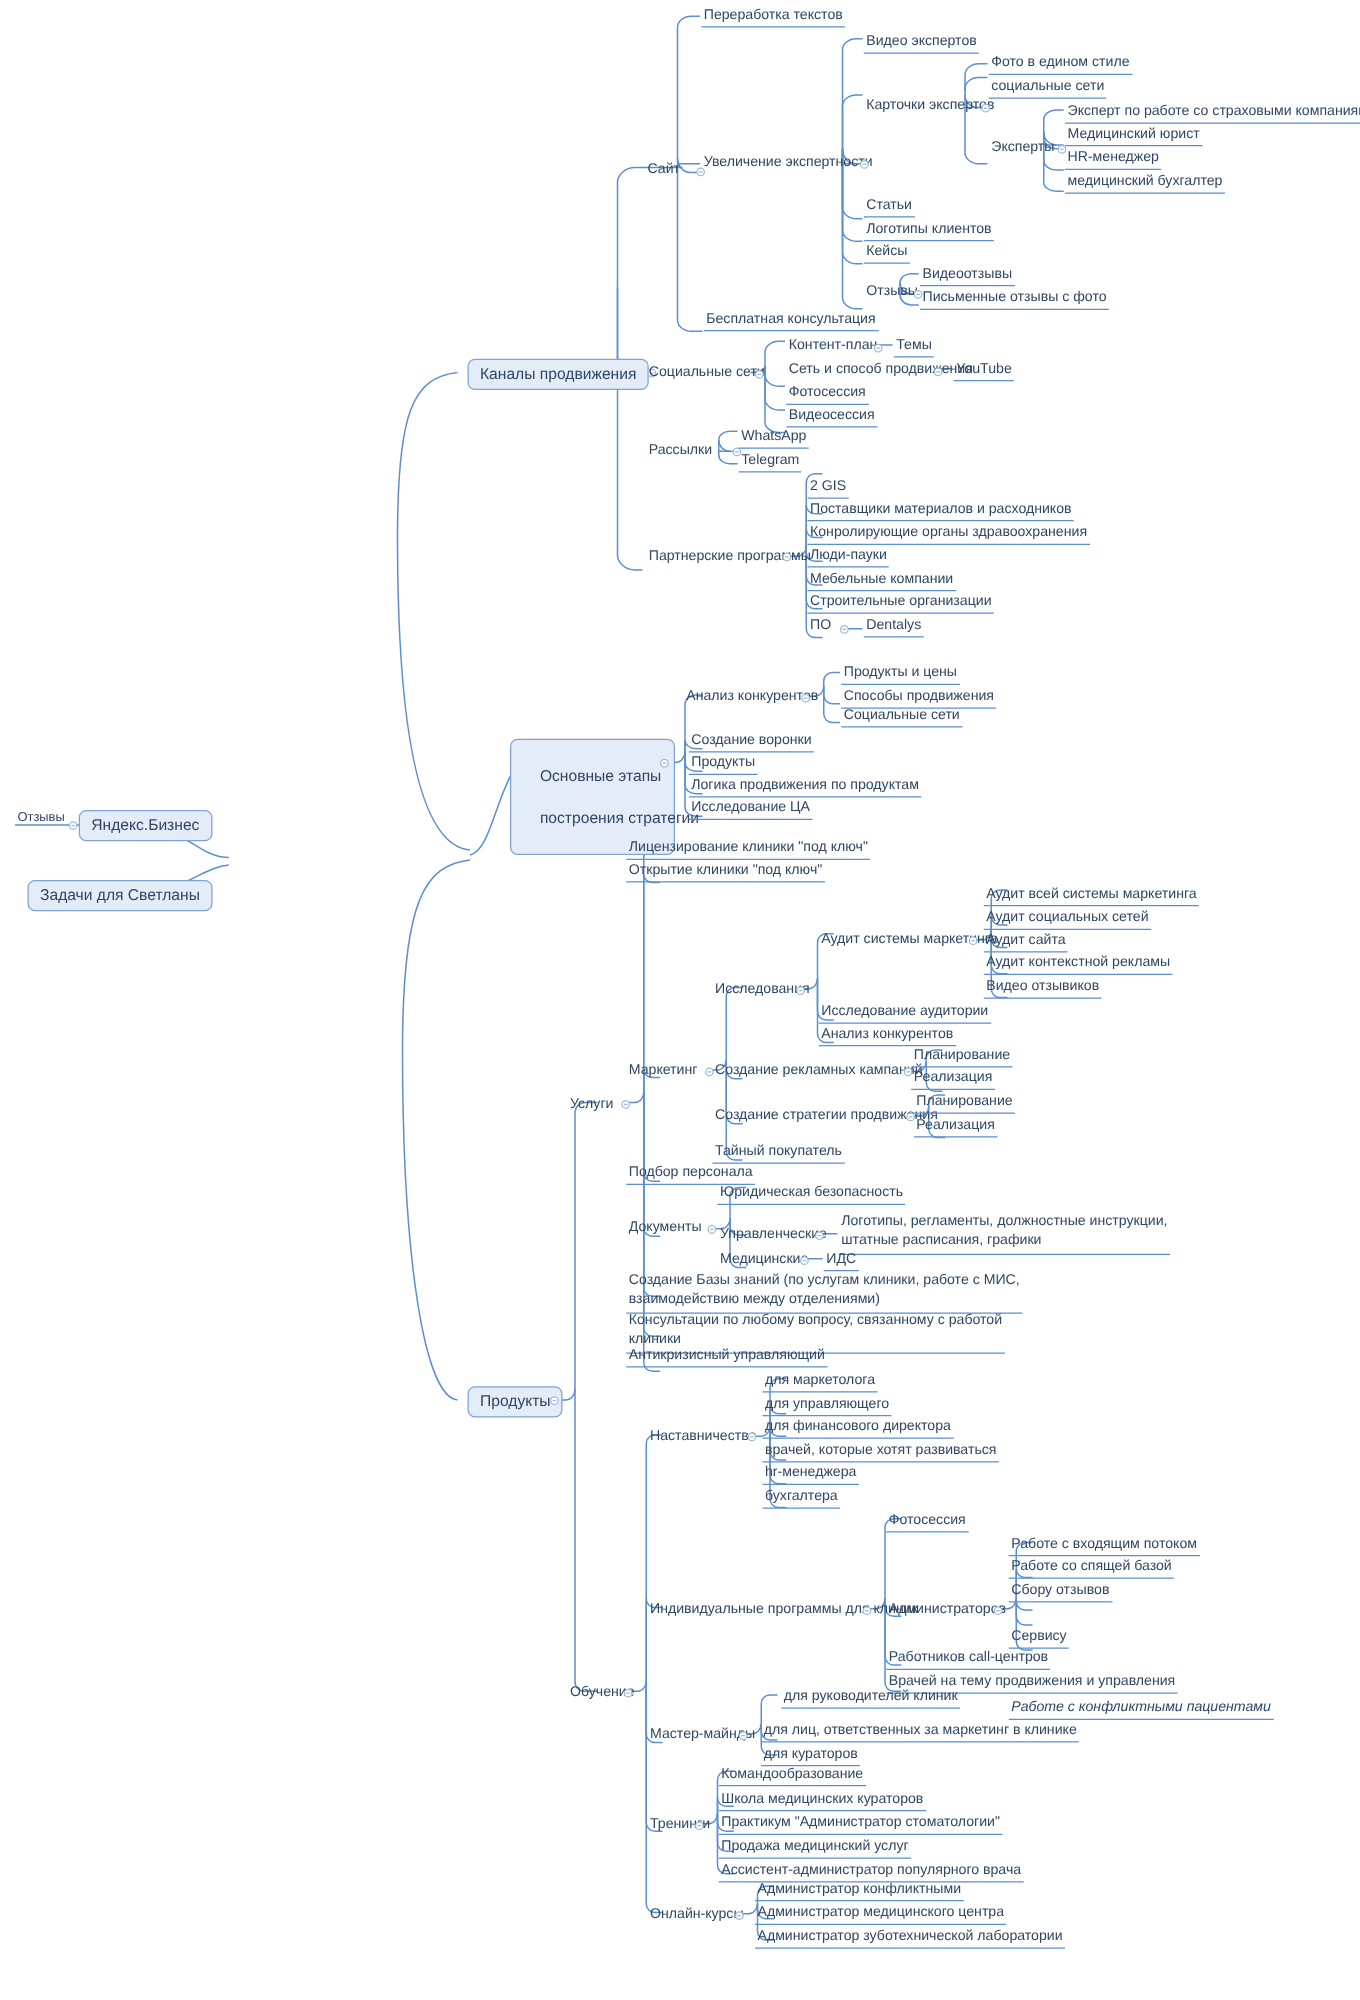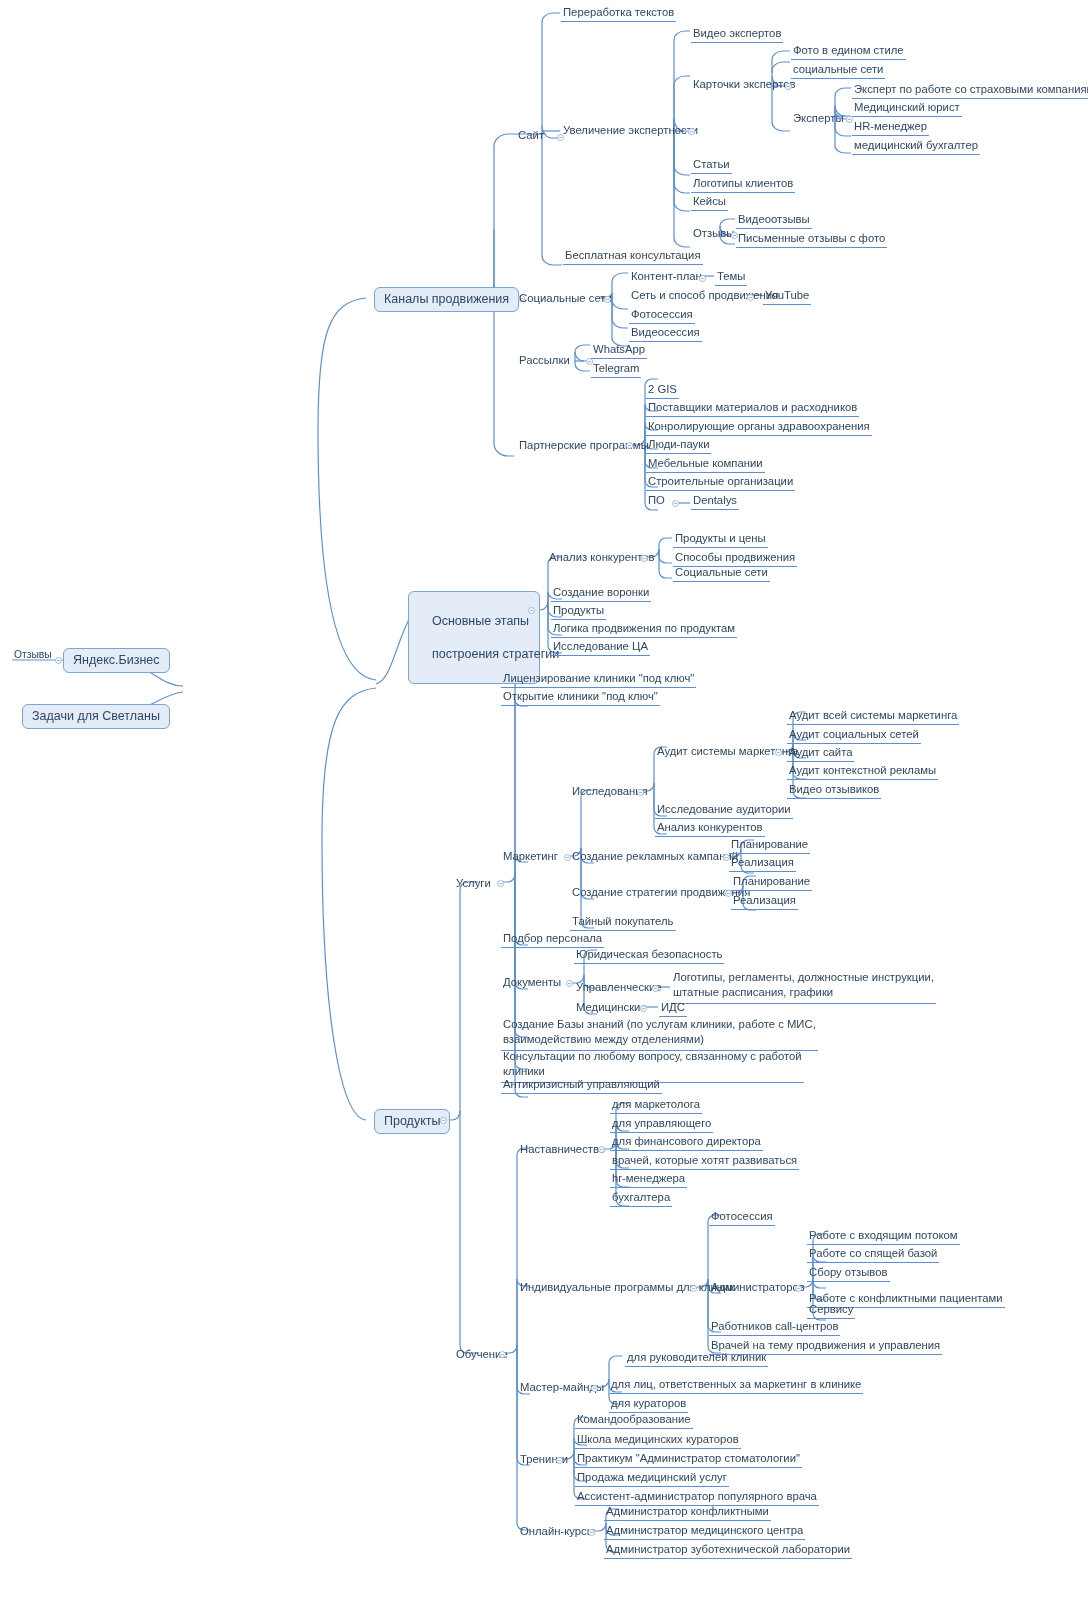--- a/index.html
+++ b/index.html
@@ -387,21 +387,21 @@
 
   <div class="node n-line" style="left:709px;top:1210px;">Фотосессия</div>
   <div class="node n-line nb" style="left:709px;top:1281px;">Администраторов</div>
   <div class="handle" style="left:795px;top:1285px;"></div>
   <div class="node n-line" style="left:709px;top:1320px;">Работников call-центров</div>
   <div class="node n-line" style="left:709px;top:1339px;">Врачей на тему продвижения и управления</div>
 
   <div class="node n-line" style="left:807px;top:1229px;">Работе с входящим потоком</div>
   <div class="node n-line" style="left:807px;top:1247px;">Работе со спящей базой</div>
   <div class="node n-line" style="left:807px;top:1266px;">Сбору отзывов</div>
-  <div class="node n-line" style="left:807px;top:1292px;">Работе с конфликтными пациентами</div>
+  <div class="node n-line" style="left:807px;top:1360px;font-style:italic;">Работе с конфликтными пациентами</div>
   <div class="node n-line" style="left:807px;top:1303px;">Сервису</div>
 
   <div class="node n-line" style="left:609px;top:1351px;margin-left:16px;">для руководителей клиник</div>
   <div class="node n-line" style="left:609px;top:1378px;">для лиц, ответственных за маркетинг в клинике</div>
   <div class="node n-line" style="left:609px;top:1397px;">для кураторов</div>
 
   <div class="node n-line" style="left:575px;top:1413px;">Командообразование</div>
   <div class="node n-line" style="left:575px;top:1433px;">Школа медицинских кураторов</div>
   <div class="node n-line" style="left:575px;top:1452px;">Практикум "Администратор стоматологии"</div>
   <div class="node n-line" style="left:575px;top:1471px;">Продажа медицинский услуг</div>

